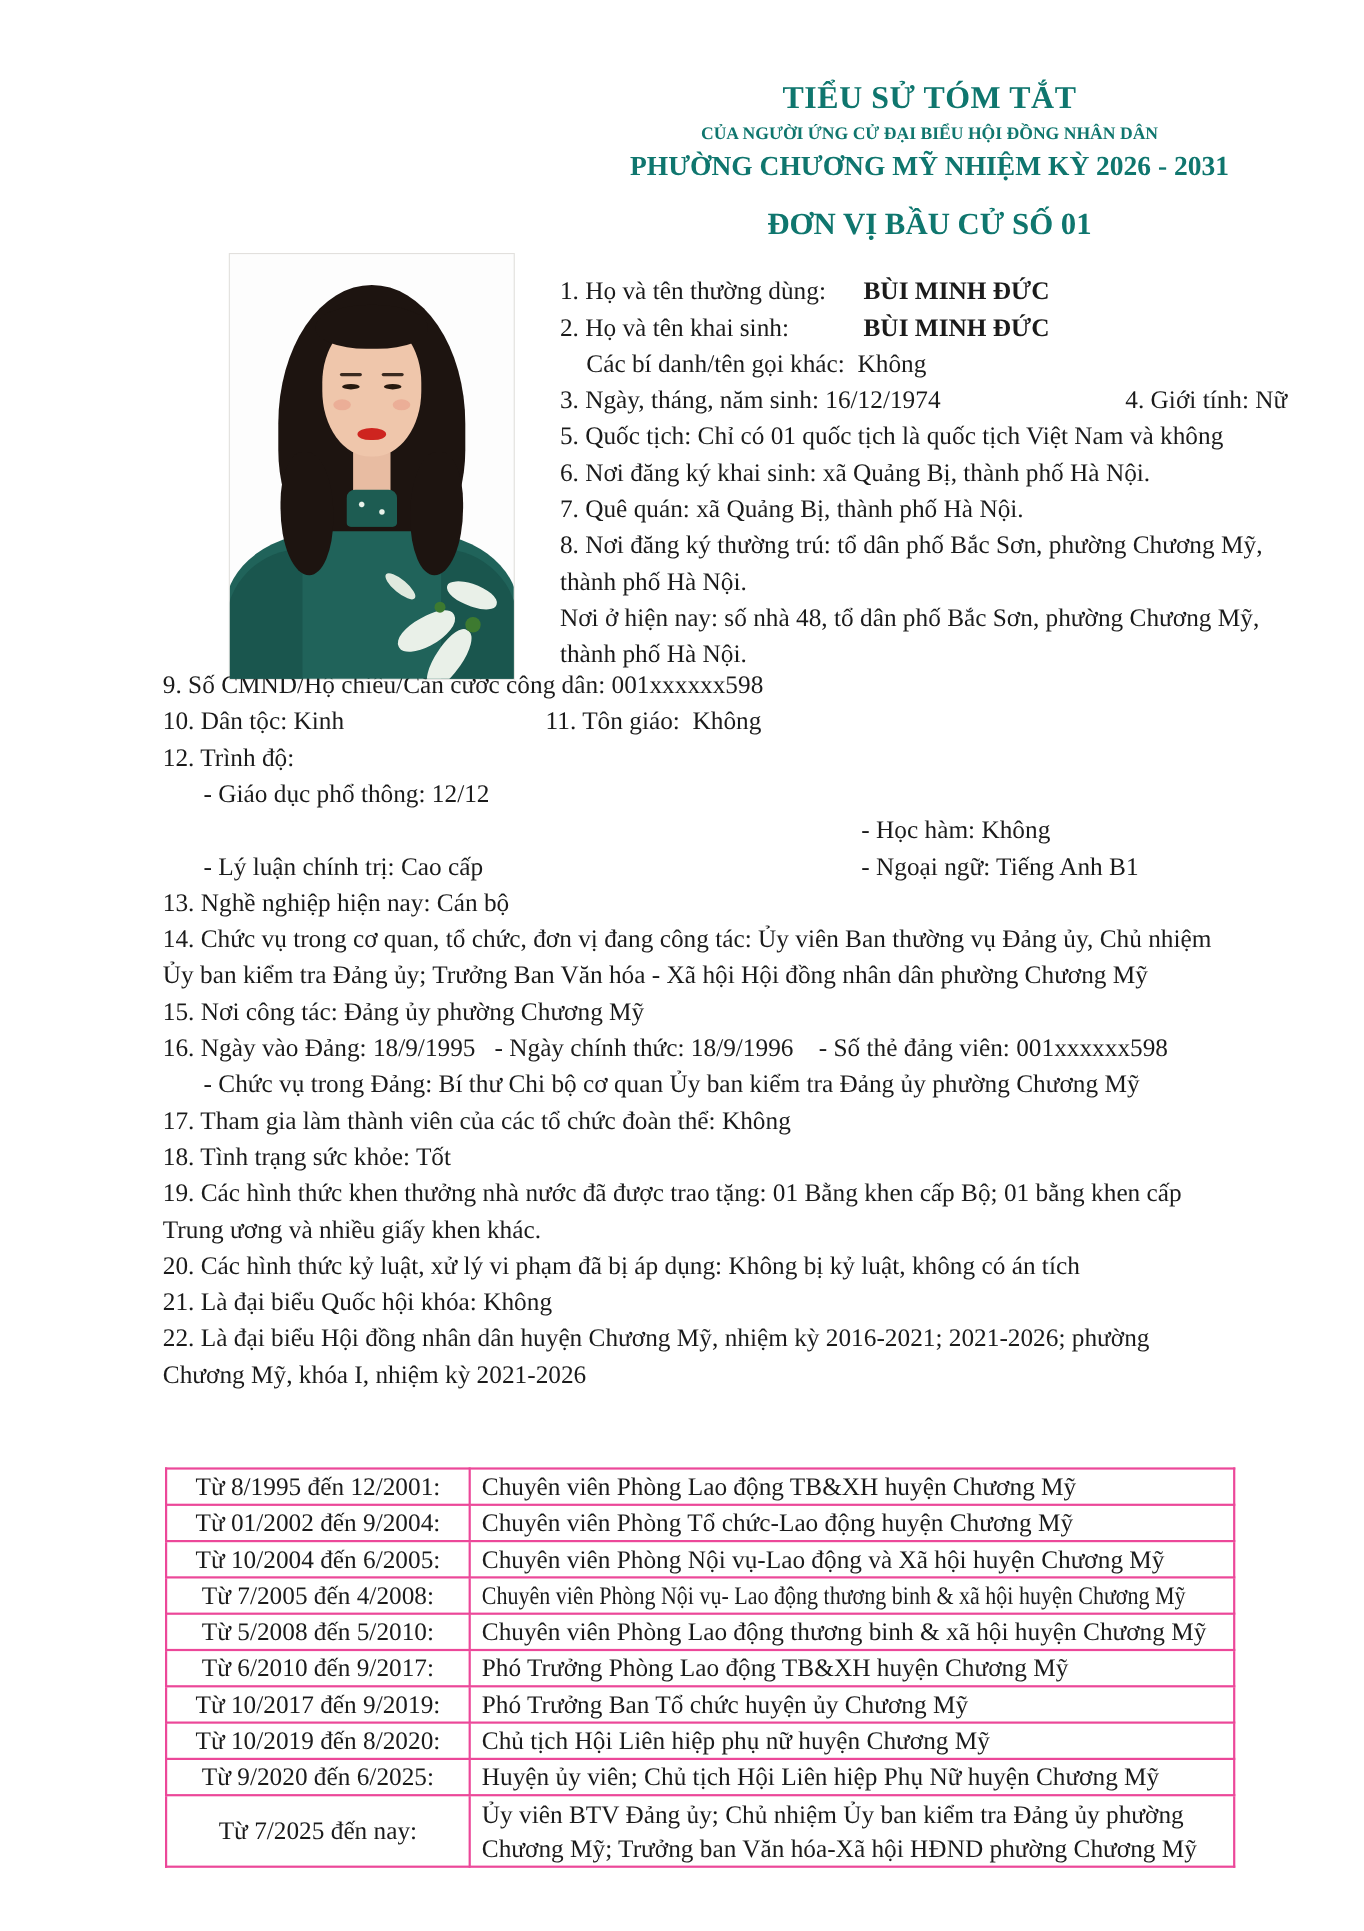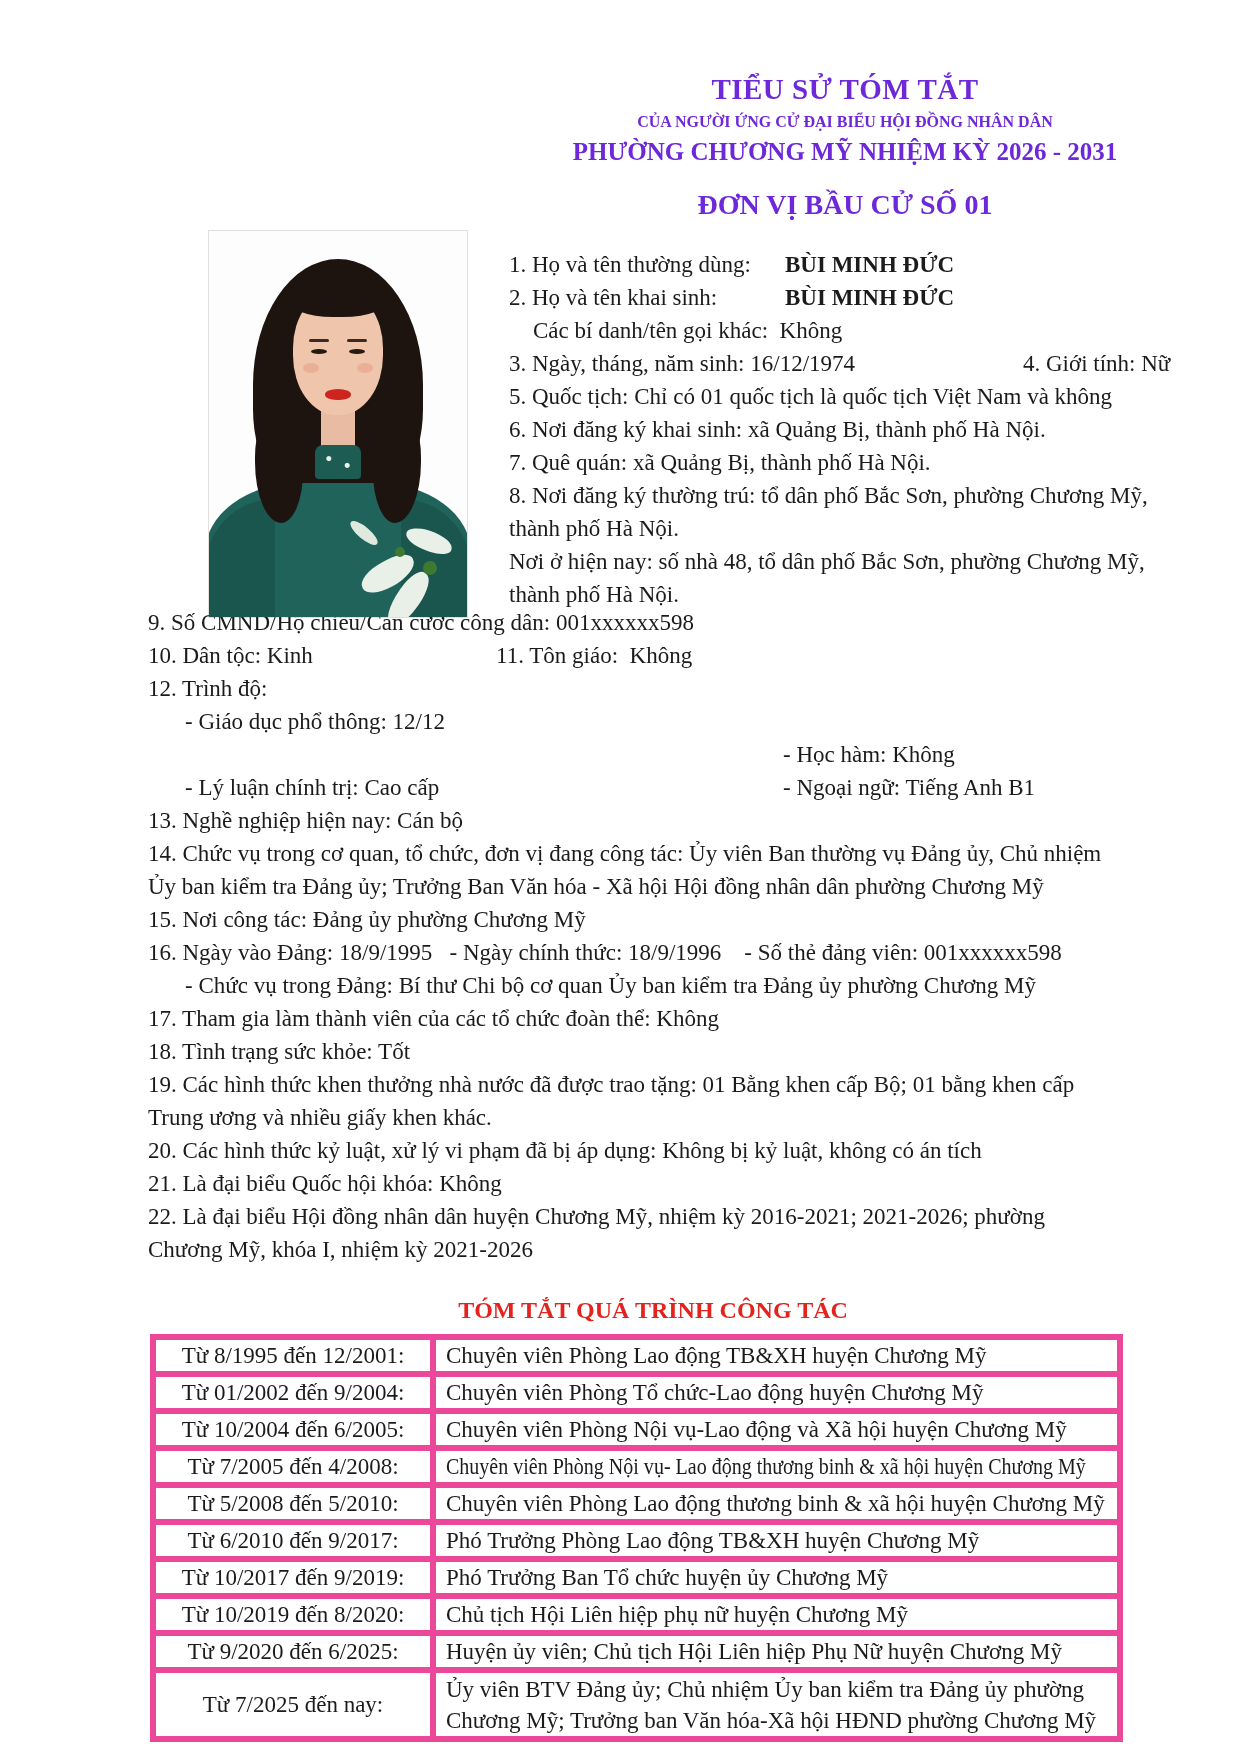--- a/index.html
+++ b/index.html
@@ -1,21 +1,21 @@
 <!DOCTYPE html>
 <html><head>
 <meta charset="utf-8">
 <style>
   html,body{margin:0;padding:0;background:#ffffff;}
   #page{
     position:relative;width:1240px;height:1755px;background:#ffffff;overflow:hidden;
     font-family:"Liberation Serif","DejaVu Serif",serif;color:#1b1b1b;
   }
   
-  #title-block{position:absolute;left:500px;top:72px;width:690px;text-align:center;color:#6d28d9;font-weight:bold;}
+  #title-block{position:absolute;left:500px;top:72px;width:690px;text-align:center;color:#0f766e;font-weight:bold;}
   .title-l1{font-size:29px;line-height:35px;letter-spacing:0.5px;}
   .title-l2{font-size:16px;line-height:30px;}
   .title-l3{font-size:25px;line-height:30px;}
   .title-l4{font-size:28px;line-height:30px;margin-top:23px;}
   
   #photo{position:absolute;left:208px;top:230px;width:258px;height:386px;background:#fdfdfd;border:1px solid #e2e0dd;overflow:hidden;}
   #photo *{position:absolute;}
   .hair-main{left:44px;top:28px;width:170px;height:252px;background:#1d1410;border-radius:52% 52% 42% 42%;}
   .hair-curl-l{left:46px;top:180px;width:48px;height:112px;background:#1d1410;border-radius:45% 55% 50% 60%;z-index:4;}
   .hair-curl-r{left:164px;top:180px;width:48px;height:112px;background:#1d1410;border-radius:55% 45% 60% 50%;z-index:4;}
@@ -48,21 +48,21 @@
   .bold{font-weight:bold;}
   .abs{position:absolute;top:0;}
   .at-gender{left:514px;}
   .at-religion{left:348px;}
   .at-col2{left:635px;}
   .indent1{padding-left:24px;}
   .indent2{padding-left:37px;}
   
   #career-heading{position:absolute;left:148px;top:1294px;width:1010px;text-align:center;color:#e2231e;font-weight:bold;font-size:24px;line-height:32px;}
   #career-table{position:absolute;left:150px;top:1334px;width:973px;border-collapse:collapse;table-layout:fixed;}
-  #career-table td{border:6px solid #ec4899;font-size:23px;padding:0;}
+  #career-table td{border:2px solid #ec4899;font-size:23px;padding:0;}
   #career-table td.period{width:274px;text-align:center;line-height:30px;height:31px;}
   #career-table td.role{padding-left:10px;line-height:30px;}
   #career-table tr.tall td{height:63px;line-height:31px;}
   .condensed{display:inline-block;transform:scaleX(0.87);transform-origin:0 50%;white-space:nowrap;}
 </style>
 </head>
 <body>
 
 <div id="page">
 
@@ -129,21 +129,20 @@
     <div class="line">17. Tham gia làm thành viên của các tổ chức đoàn thể: Không</div>
     <div class="line">18. Tình trạng sức khỏe: Tốt</div>
     <div class="line">19. Các hình thức khen thưởng nhà nước đã được trao tặng: 01 Bằng khen cấp Bộ; 01 bằng khen cấp</div>
     <div class="line">Trung ương và nhiều giấy khen khác.</div>
     <div class="line">20. Các hình thức kỷ luật, xử lý vi phạm đã bị áp dụng: Không bị kỷ luật, không có án tích</div>
     <div class="line">21. Là đại biểu Quốc hội khóa: Không</div>
     <div class="line">22. Là đại biểu Hội đồng nhân dân huyện Chương Mỹ, nhiệm kỳ 2016-2021; 2021-2026; phường</div>
     <div class="line">Chương Mỹ, khóa I, nhiệm kỳ 2021-2026</div>
   </div>
 
-  <div id="career-heading">TÓM TẮT QUÁ TRÌNH CÔNG TÁC</div>
 
   <table id="career-table">
     <tbody>
       <tr>
           <td class="period">Từ 8/1995 đến 12/2001:</td>
           <td class="role">Chuyên viên Phòng Lao động TB&amp;XH huyện Chương Mỹ</td>
         </tr>
       <tr>
           <td class="period">Từ 01/2002 đến 9/2004:</td>
           <td class="role">Chuyên viên Phòng Tổ chức-Lao động huyện Chương Mỹ</td>

